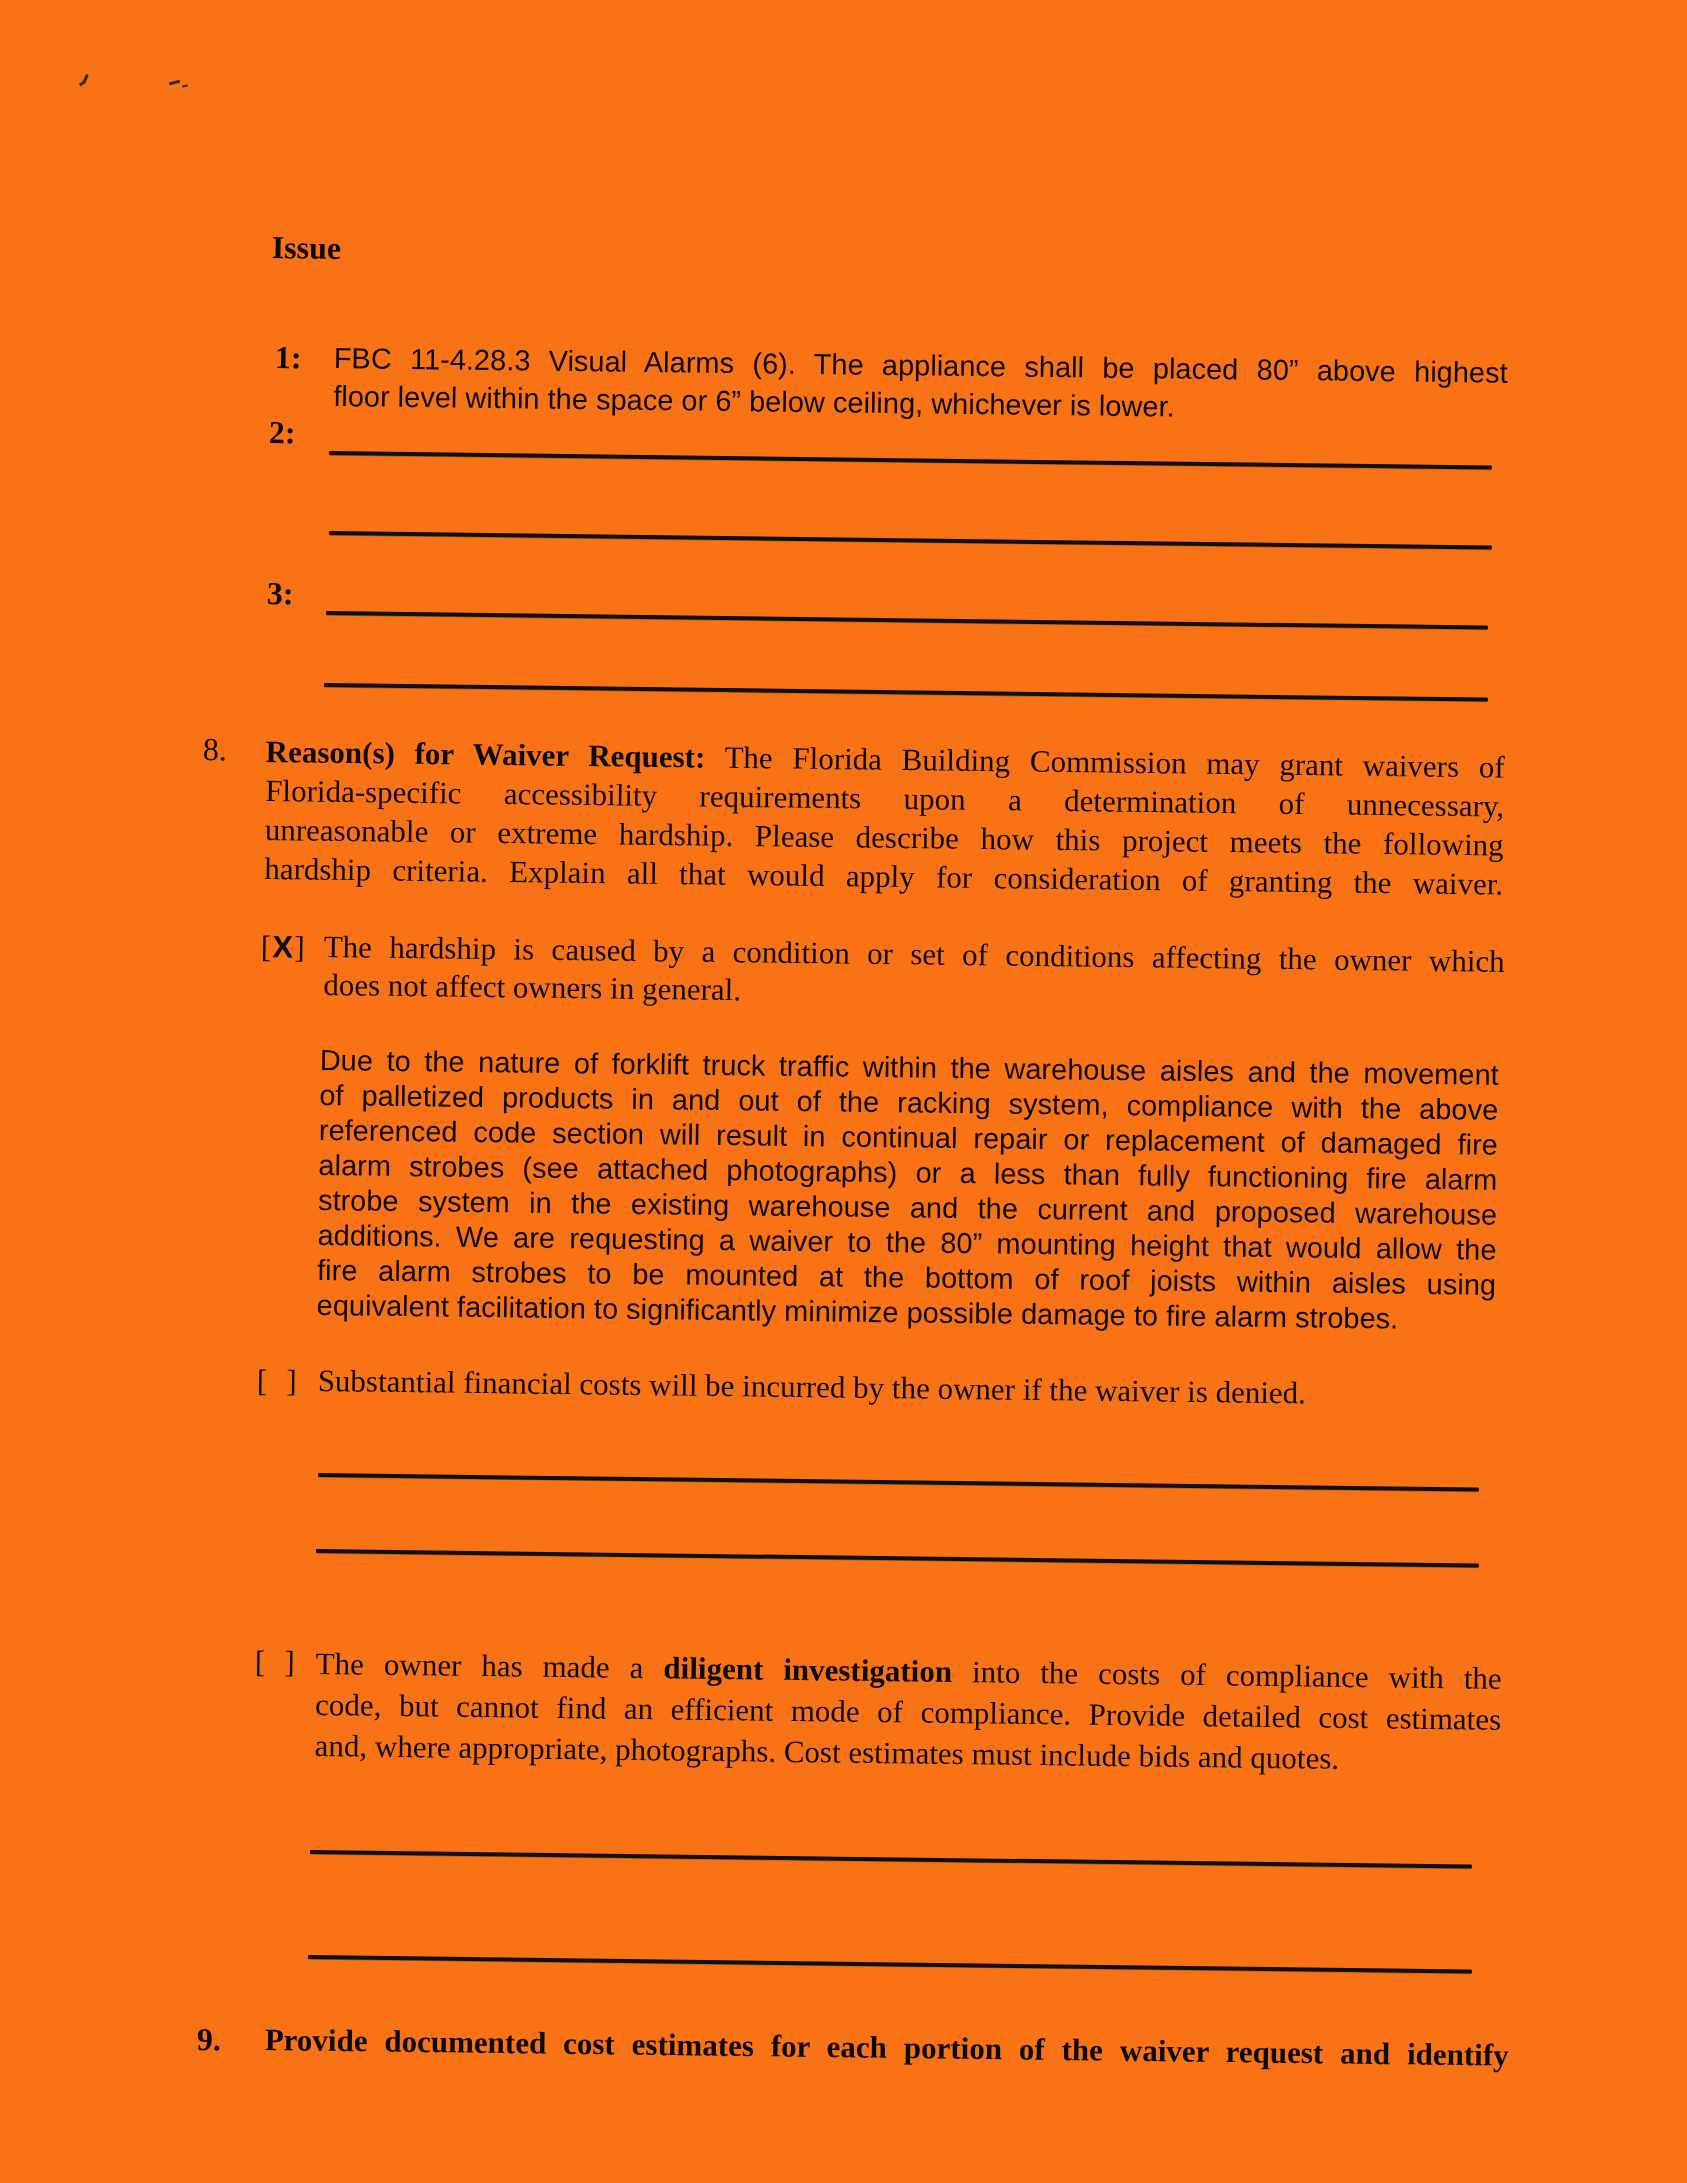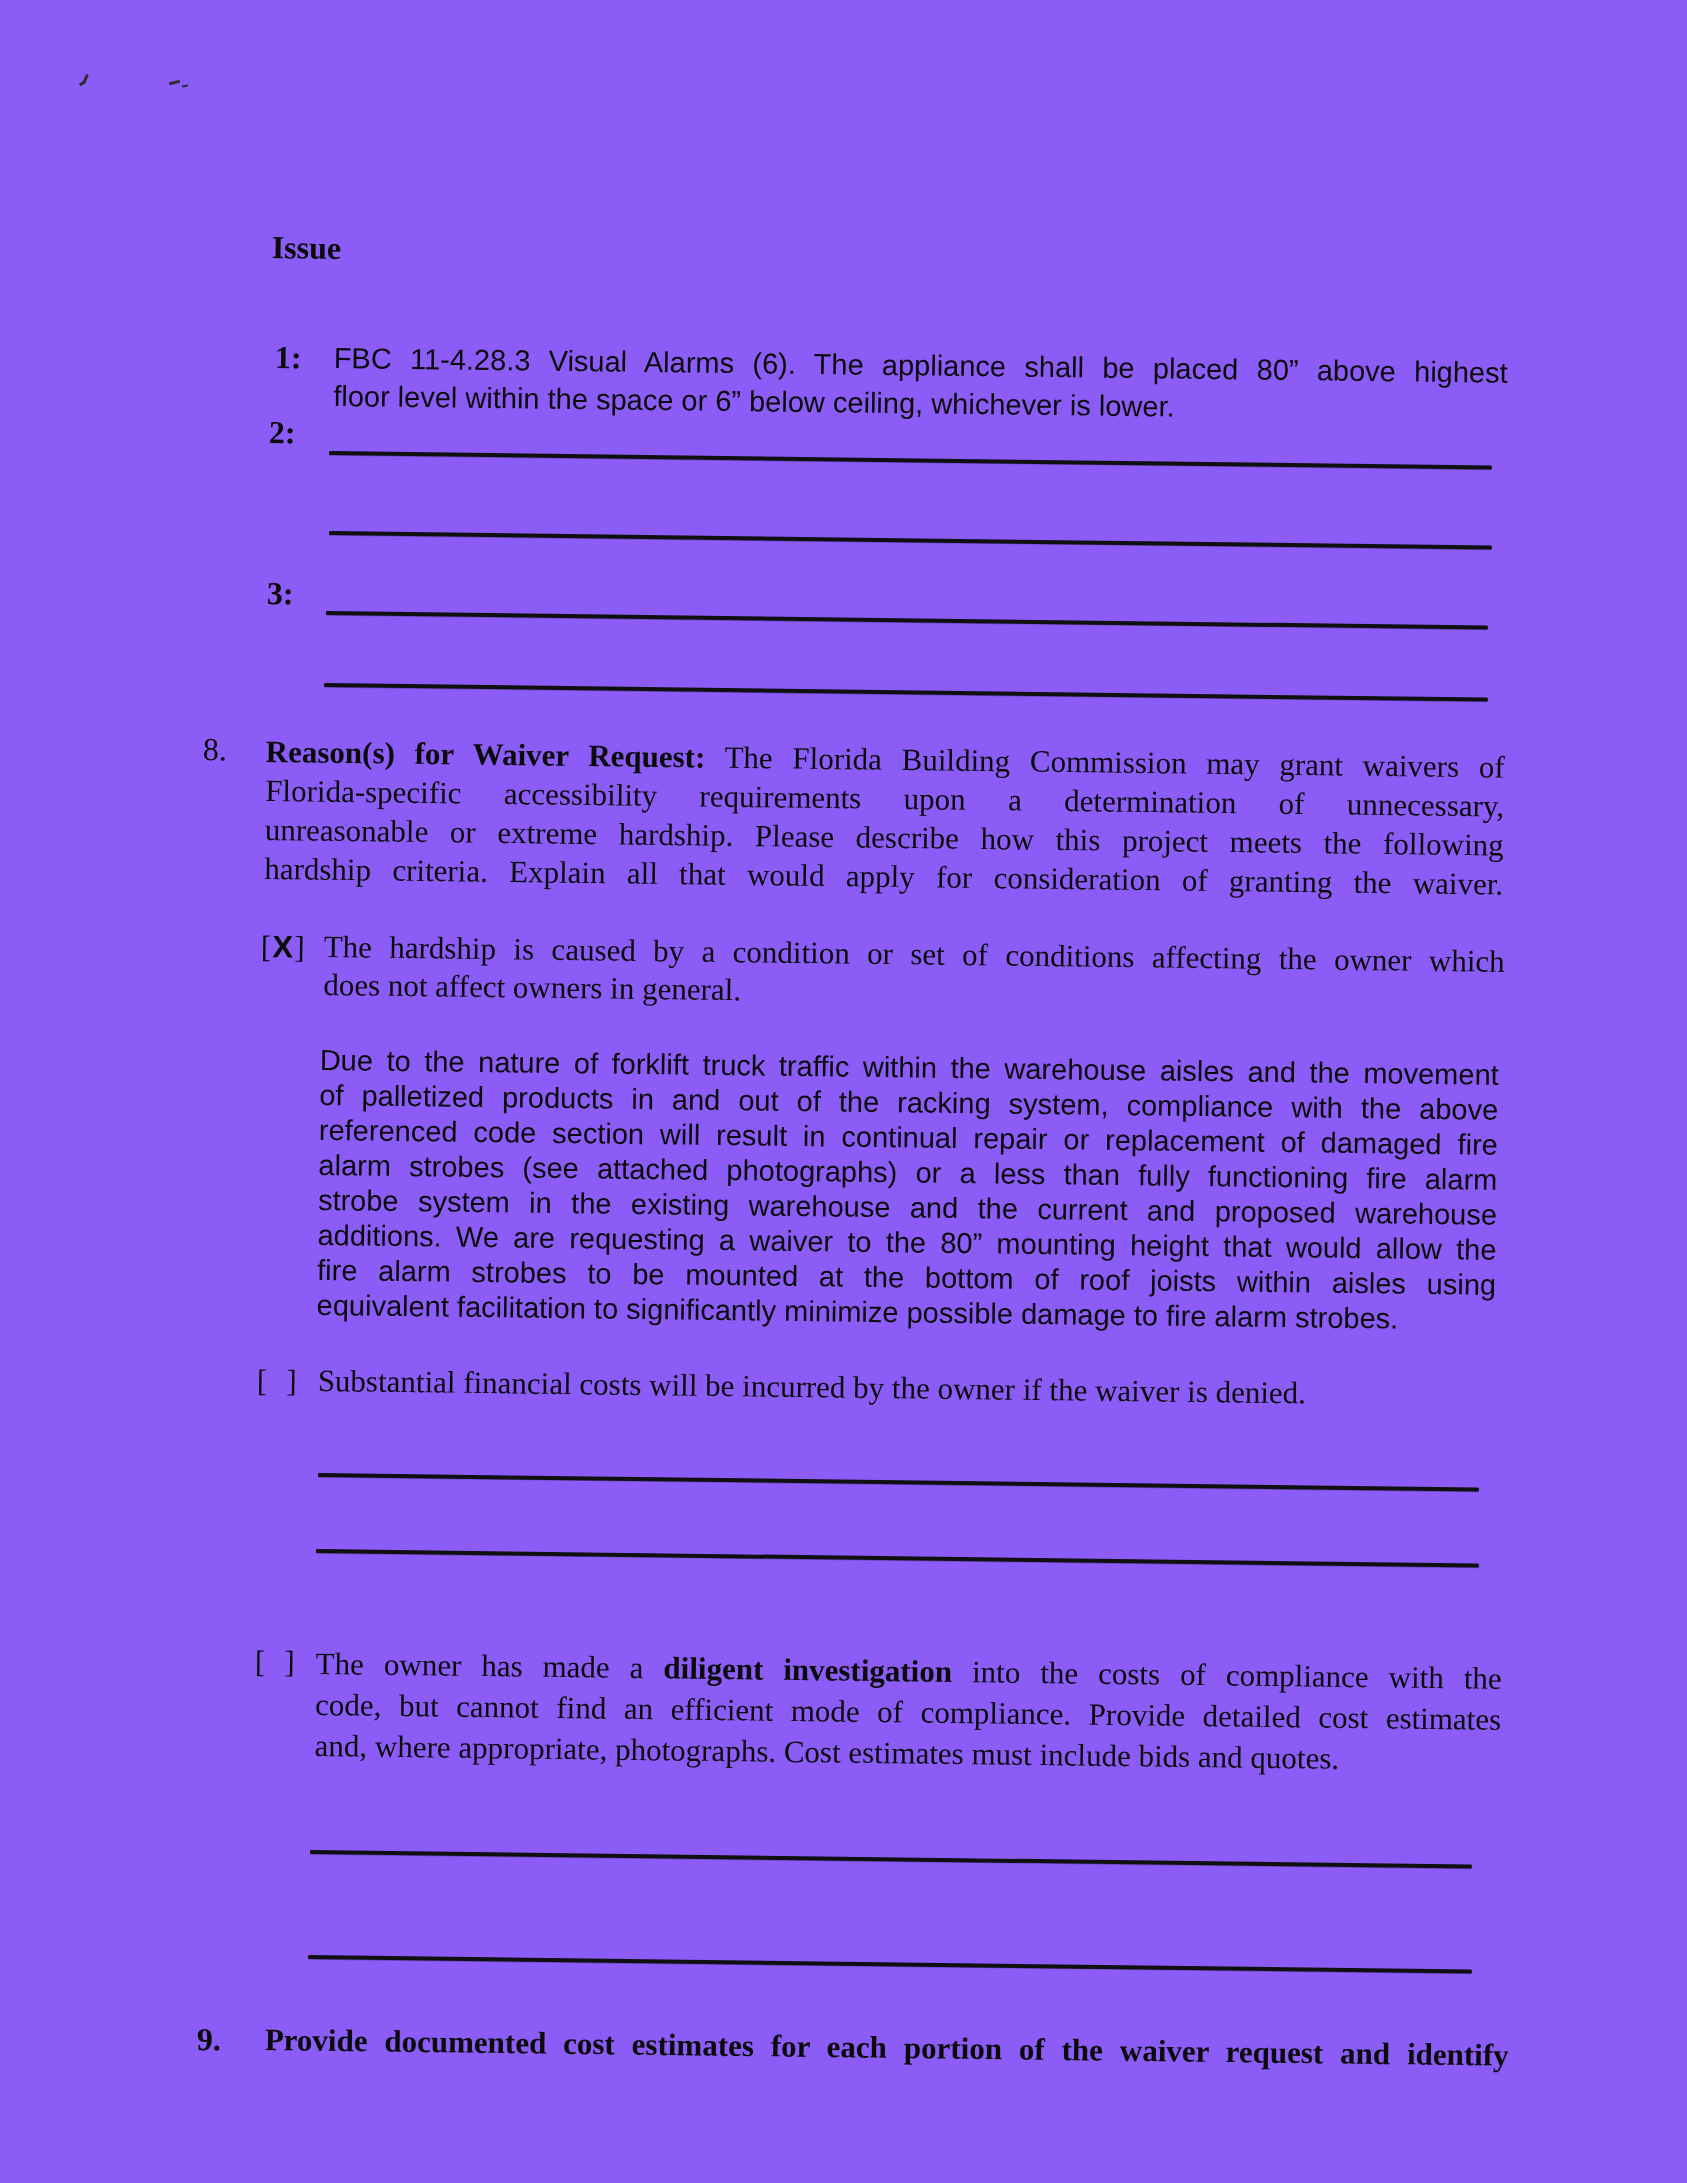--- a/index.html
+++ b/index.html
@@ -11,21 +11,21 @@
     width: 1687px;
     height: 2183px;
     position: relative;
     overflow: hidden;
     color: #0b0b0b;
     font-family: "Liberation Serif", "DejaVu Serif", serif;
   }
   .sheet {
     position: absolute;
     inset: 0;
-    background: #8b5cf6;
+    background: #f97316;
   }
   
   .row {
     position: absolute;
     transform: rotate(0.72deg);
     transform-origin: 0 0;
     color: #0b0b0b;
   }
   .serif {
     font-family: "Liberation Serif", "DejaVu Serif", serif;

